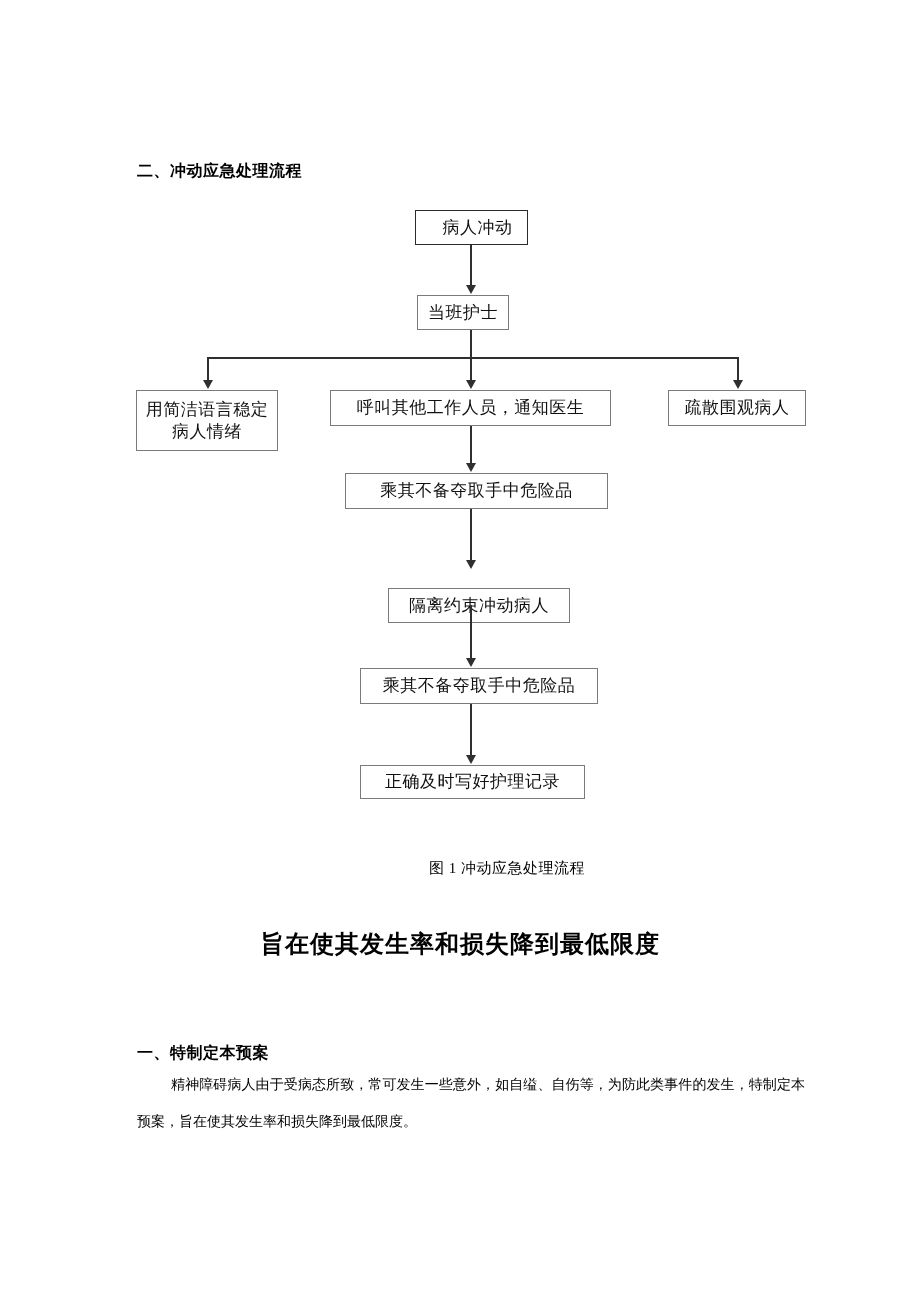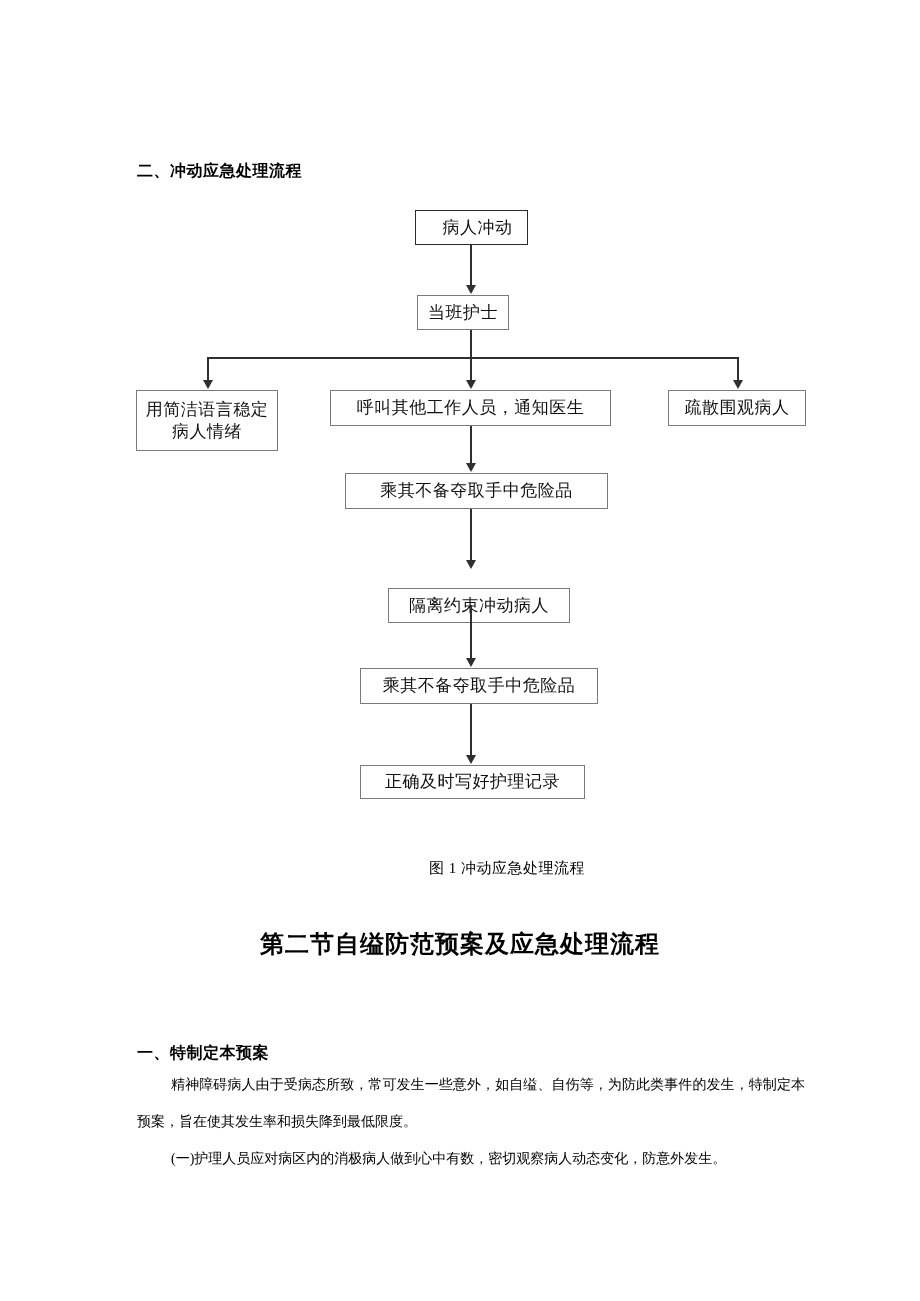--- a/index.html
+++ b/index.html
@@ -199,21 +199,20 @@
 
     <div class="vline" id="conn-6-line"></div>
     <div class="arrowhead" id="conn-6-arrow"></div>
 
     <div class="node" id="node-record">正确及时写好护理记录</div>
 
   </div>
 
   <div class="figure-caption" id="figure-caption-1">图 1 冲动应急处理流程</div>
 
-  <h1 class="heading-center" id="heading-section-chapter">第二节自缢防范预案及应急处理流程</h1>
+  <h1 class="heading-center" id="heading-section-chapter">旨在使其发生率和损失降到最低限度</h1>
 
   <h2 class="heading-bold" id="heading-sub-1">一、特制定本预案</h2>
 
   <p class="body-par" id="paragraph-intro"><span class="indent"></span><span>精神障碍病人由于受病态所致，常可发生一些意外，如自缢、自伤等，为防此类事件的发生，特制定本预案，旨在使其发生率和损失降到最低限度。</span></p>
 
-  <p class="body-par" id="paragraph-item-1"><span class="indent"></span><span>(一)护理人员应对病区内的消极病人做到心中有数，密切观察病人动态变化，防意外发生。</span></p>
 
 </div>
 
 </body></html>

